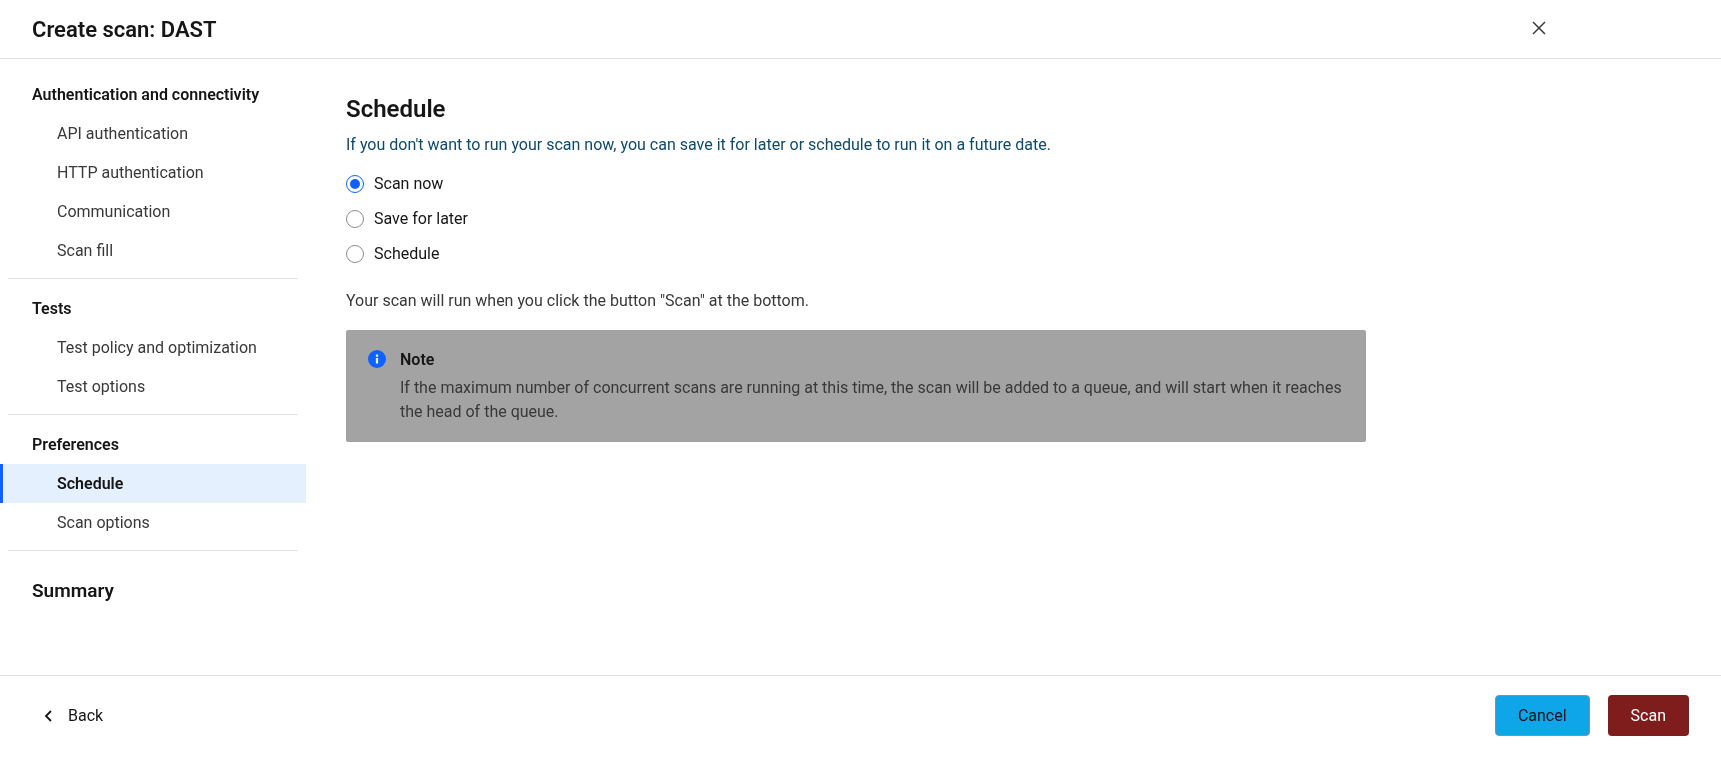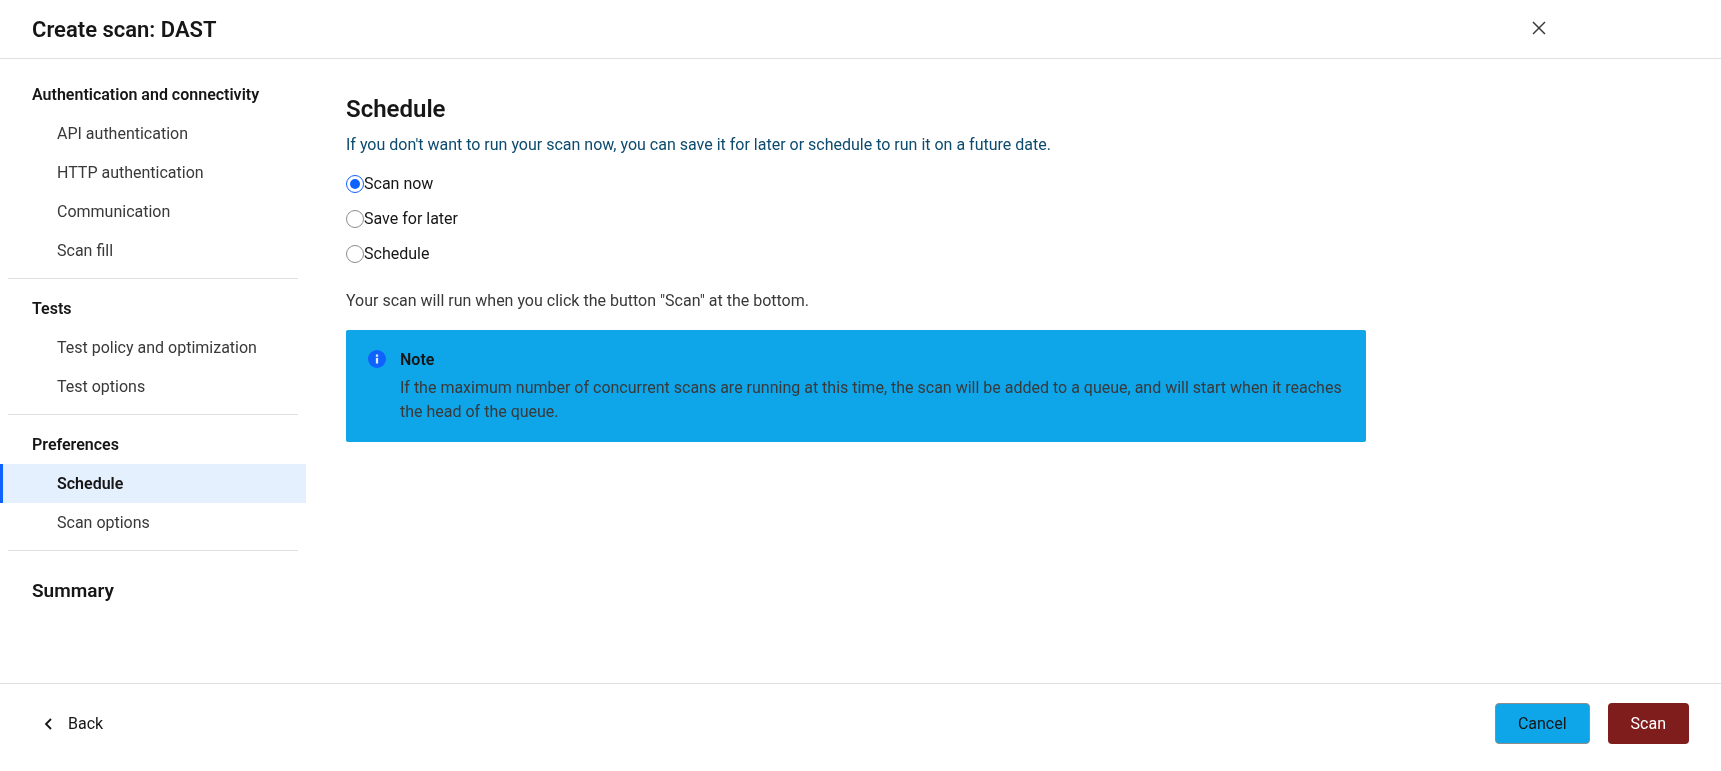--- a/index.html
+++ b/index.html
@@ -105,21 +105,21 @@
   }
   .content-desc {
     font-size: 16px;
     color: #0c4a6e;
     margin-bottom: 20px;
   }
   .radio-group { margin-bottom: 20px; }
   .radio-option {
     display: flex;
     align-items: center;
-    gap: 0;
+    gap: 10px;
     margin-bottom: 16px;
     cursor: pointer;
   }
   .radio {
     width: 18px;
     height: 18px;
     border-radius: 50%;
     border: 1.5px solid #8d8d8d;
     display: flex;
     align-items: center;
@@ -139,21 +139,21 @@
   .radio-label {
     font-size: 16px;
     color: #161616;
   }
   .run-text {
     font-size: 16px;
     color: #393939;
     margin: 28px 0 20px 0;
   }
   .note-box {
-    background: #0ea5e9;
+    background: #a3a3a3;
     padding: 18px 22px;
     display: flex;
     gap: 14px;
     align-items: flex-start;
     border-radius: 2px;
     max-width: 1020px;
   }
   .note-icon {
     width: 18px;
     height: 18px;
@@ -167,21 +167,21 @@
     font-size: 16px;
     margin-bottom: 4px;
   }
   .note-body {
     font-size: 16px;
     color: #393939;
   }
 
   .footer {
     position: absolute;
-    bottom: 8px;
+    bottom: 16px;
     left: 0;
     right: 0;
     height: 80px;
     border-top: 1px solid #e0e0e0;
     display: flex;
     align-items: center;
     padding: 0 32px;
     justify-content: space-between;
     background: #fff;
   }

